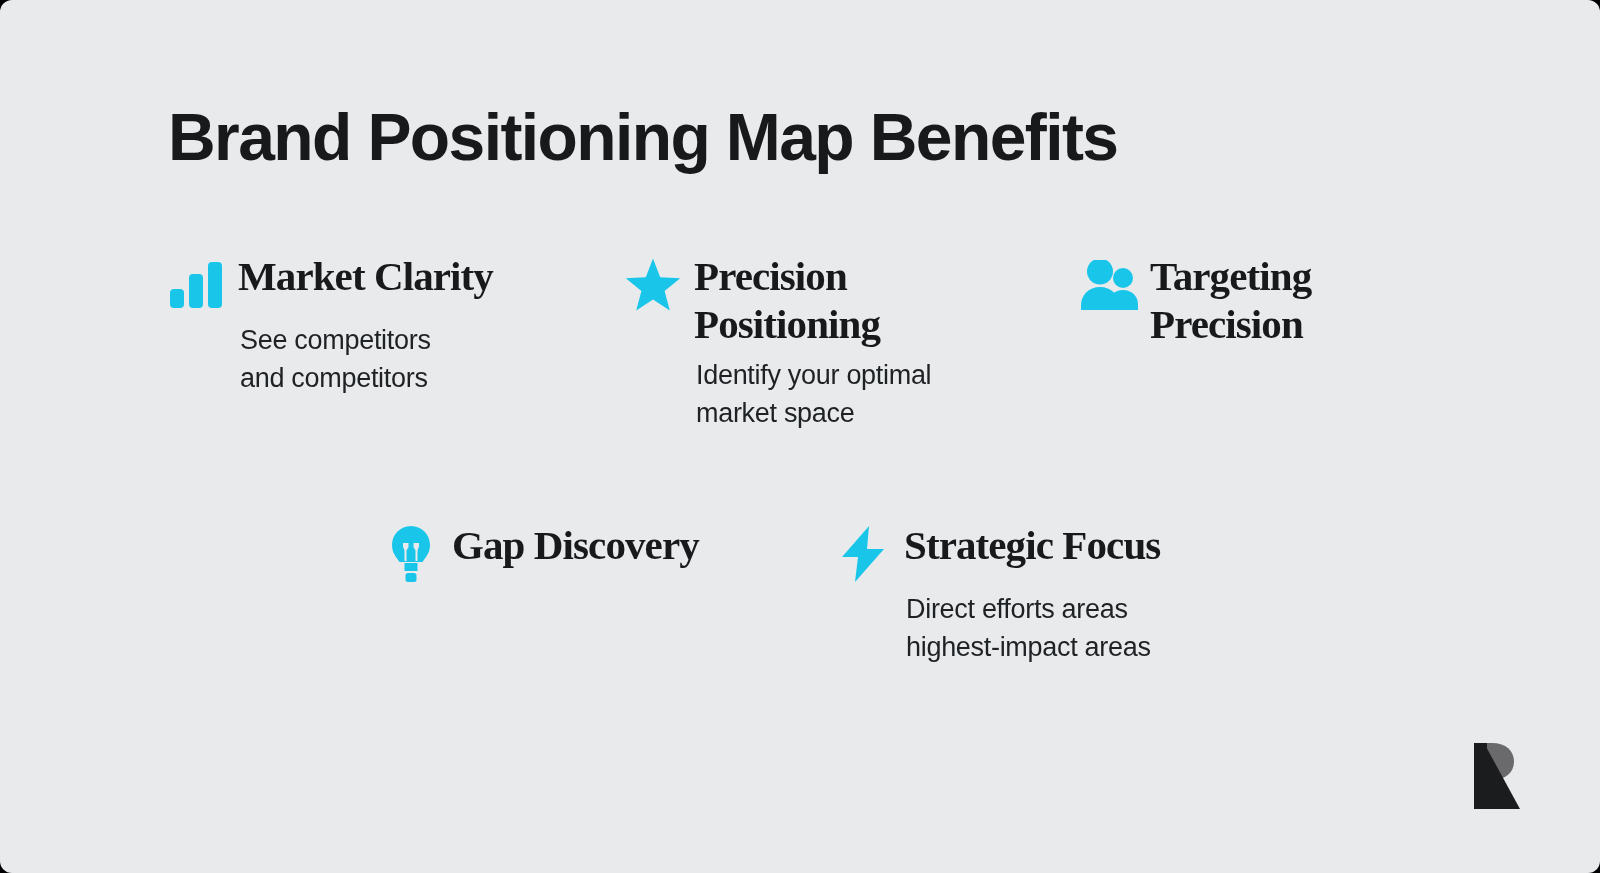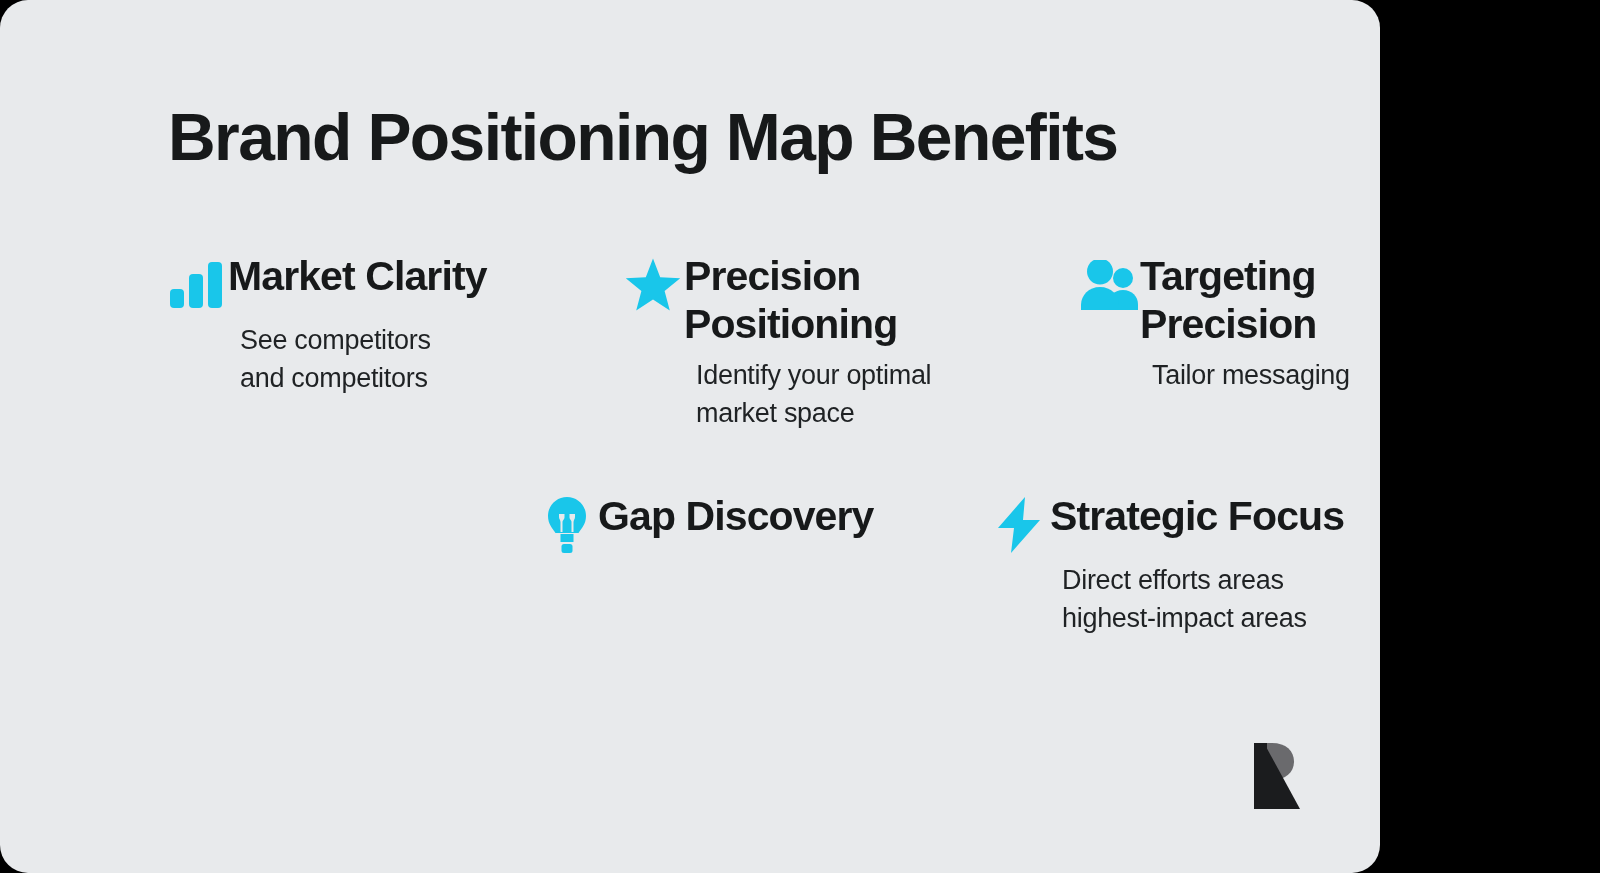--- a/index.html
+++ b/index.html
@@ -8,24 +8,24 @@
     width: 1600px;
     height: 873px;
     background: #000000;
     font-family: "Liberation Sans", sans-serif;
     overflow: hidden;
   }
 
   .card {
     position: absolute;
     left: 0; top: 0;
-    width: 1380px;
+    width: 1600px;
     height: 873px;
     background: #e8eaec;
-    border-radius: 28px;
+    border-radius: 12px;
     overflow: hidden;
   }
 
   .page-title {
     position: absolute;
     left: 168px;
     top: 104px;
     width: 1270px;
     font-size: 66px;
     line-height: 1.0;
@@ -40,35 +40,35 @@
     position: absolute;
     display: flex;
   }
   .row-top {
     left: 168px;
     top: 252px;
     width: 1272px;
   }
   .row-bottom {
     left: 382px;
-    top: 492px;
+    top: 521px;
     width: 1060px;
-    justify-content: flex-end;
   }
 
   .benefit {
     width: 456px;
     flex: 0 0 456px;
   }
   .row-bottom .benefit { flex: 0 0 452px; width: 452px; }
 
   .benefit-head {
     display: flex;
     align-items: flex-start;
-    gap: 2px;
+    gap: 12px;
+    font-family: Liberation Serif, serif;
   }
 
   .icon-slot {
     flex: 0 0 auto;
     width: 58px;
     height: 58px;
     display: flex;
     align-items: center;
     justify-content: center;
     margin-top: 4px;
@@ -152,21 +152,20 @@
           <svg width="58" height="50" viewBox="0 0 58 50">
             <circle cx="43" cy="18" r="10" fill="#19c6ea"></circle>
             <path fill="#19c6ea" d="M43 30 c9 0 15 6.5 15 14.5 V50 H28 v-5.5 C28 36.5 34 30 43 30 Z"></path>
             <circle cx="20" cy="11.5" r="13" fill="#19c6ea"></circle>
             <path fill="#19c6ea" d="M20 27 c11 0 19 8 19 18 V50 H1 v-5 C1 35 9 27 20 27 Z"></path>
           </svg>
         </span>
         <div class="benefit-title">Targeting Precision</div>
       </div>
       <div class="benefit-desc">
-        <span>Tailor messaging</span>
       </div>
     </div>
 
   </div>
 
   <div class="grid-row row-bottom">
 
     <div class="benefit">
       <div class="benefit-head">
         <span class="icon-slot">

